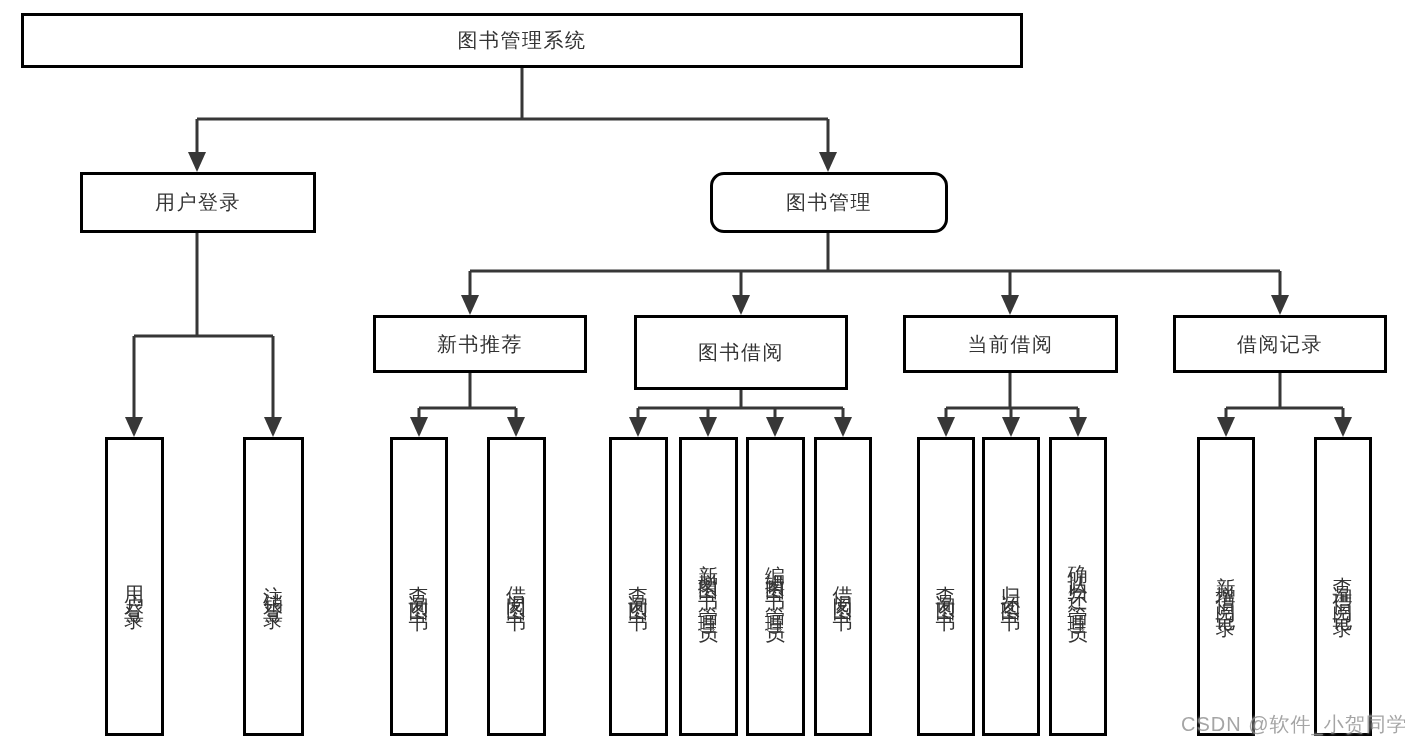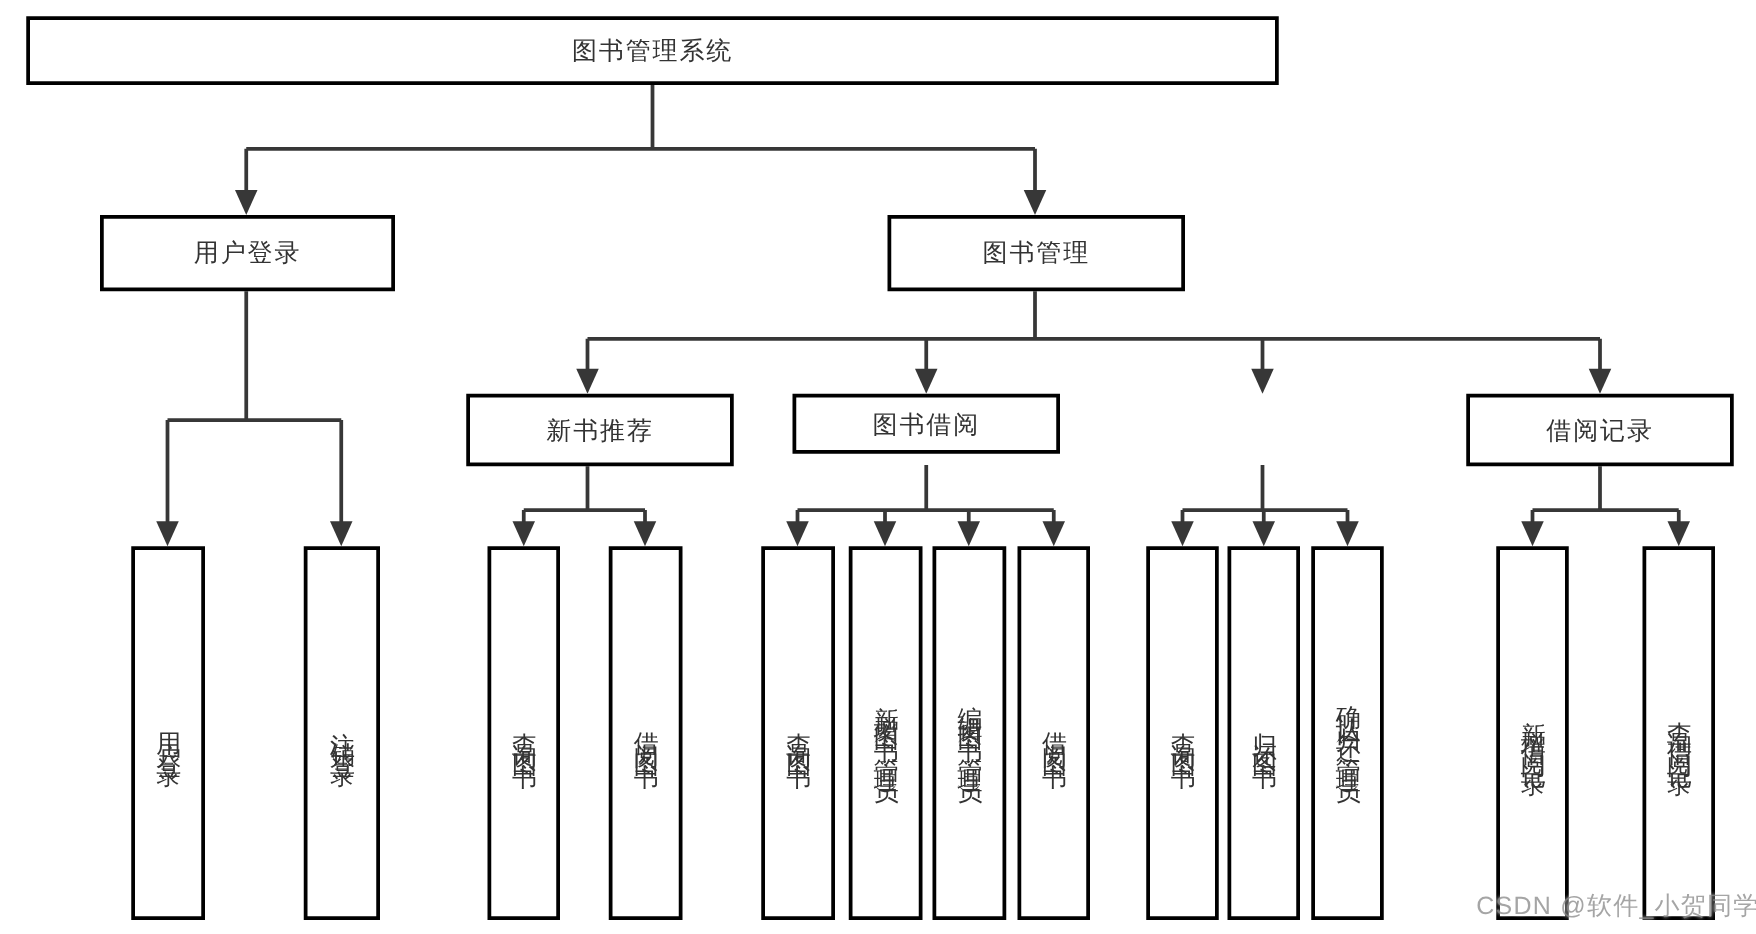--- a/index.html
+++ b/index.html
@@ -79,29 +79,32 @@
     </g>
   </svg>
 
   <div class="node h" style="left:21px;top:13px;width:1002px;height:55px;">
     <span>图书管理系统</span>
   </div>
 
   <div class="node h" style="left:80px;top:172px;width:236px;height:61px;">
     <span>用户登录</span>
   </div>
-  <div class="node h" style="left:710px;top:172px;width:238px;height:61px;">
+  <div class="node h" style="left:710px;top:172px;width:238px;height:61px;border-radius:14px;">
     <span>图书管理</span>
   </div>
 
   <div class="node h" style="left:363px;top:315px;width:214px;height:58px;margin-left:10px;">
     <span>新书推荐</span>
   </div>
-  <div class="node h" style="left:634px;top:315px;width:214px;height:48px;">
+  <div class="node h" style="left:634px;top:315px;width:214px;height:75px;">
     <span>图书借阅</span>
+  </div>
+  <div class="node h" style="left:903px;top:315px;width:215px;height:58px;">
+    <span>当前借阅</span>
   </div>
   <div class="node h" style="left:1173px;top:315px;width:214px;height:58px;">
     <span>借阅记录</span>
   </div>
 
   <div class="node v" style="left:105px;top:437px;width:59px;height:299px;">
     <span>用户登录</span>
   </div>
   <div class="node v" style="left:243px;top:437px;width:61px;height:299px;">
     <span>注销登录</span>

